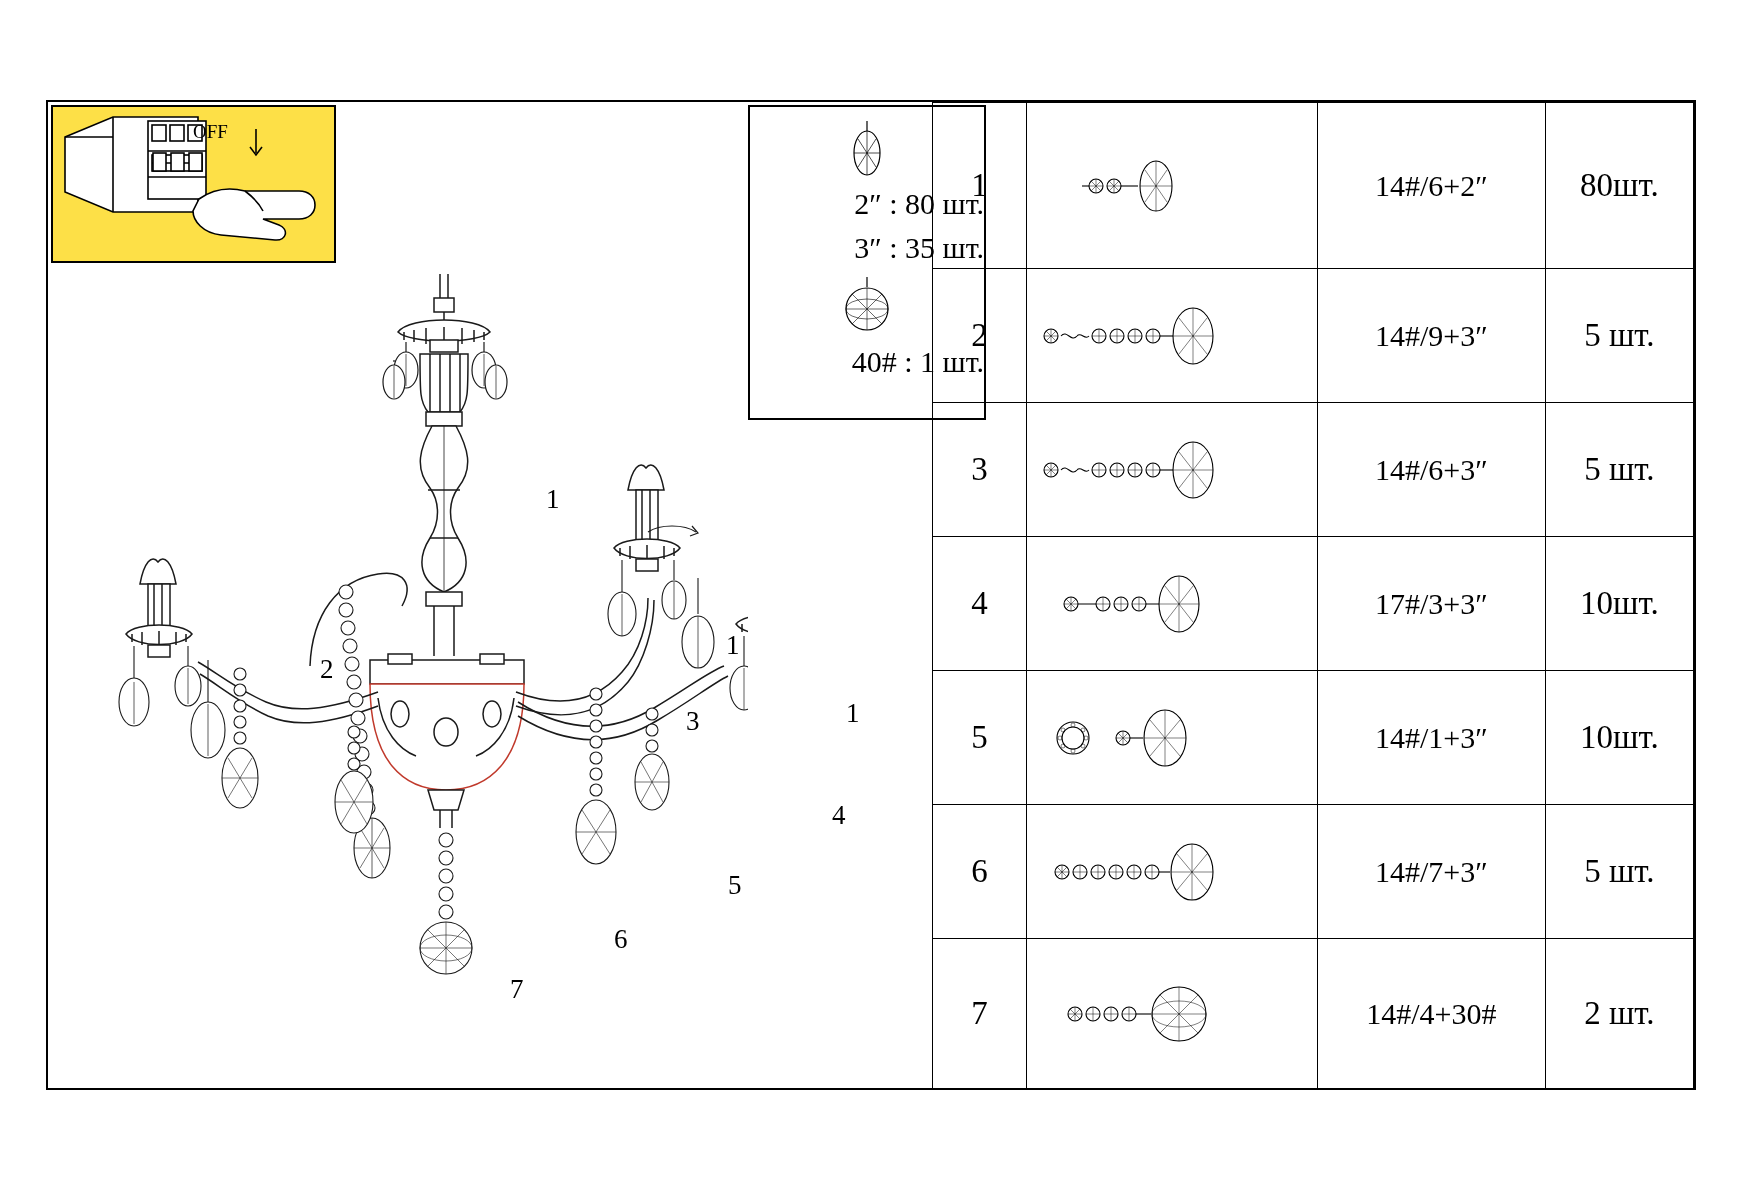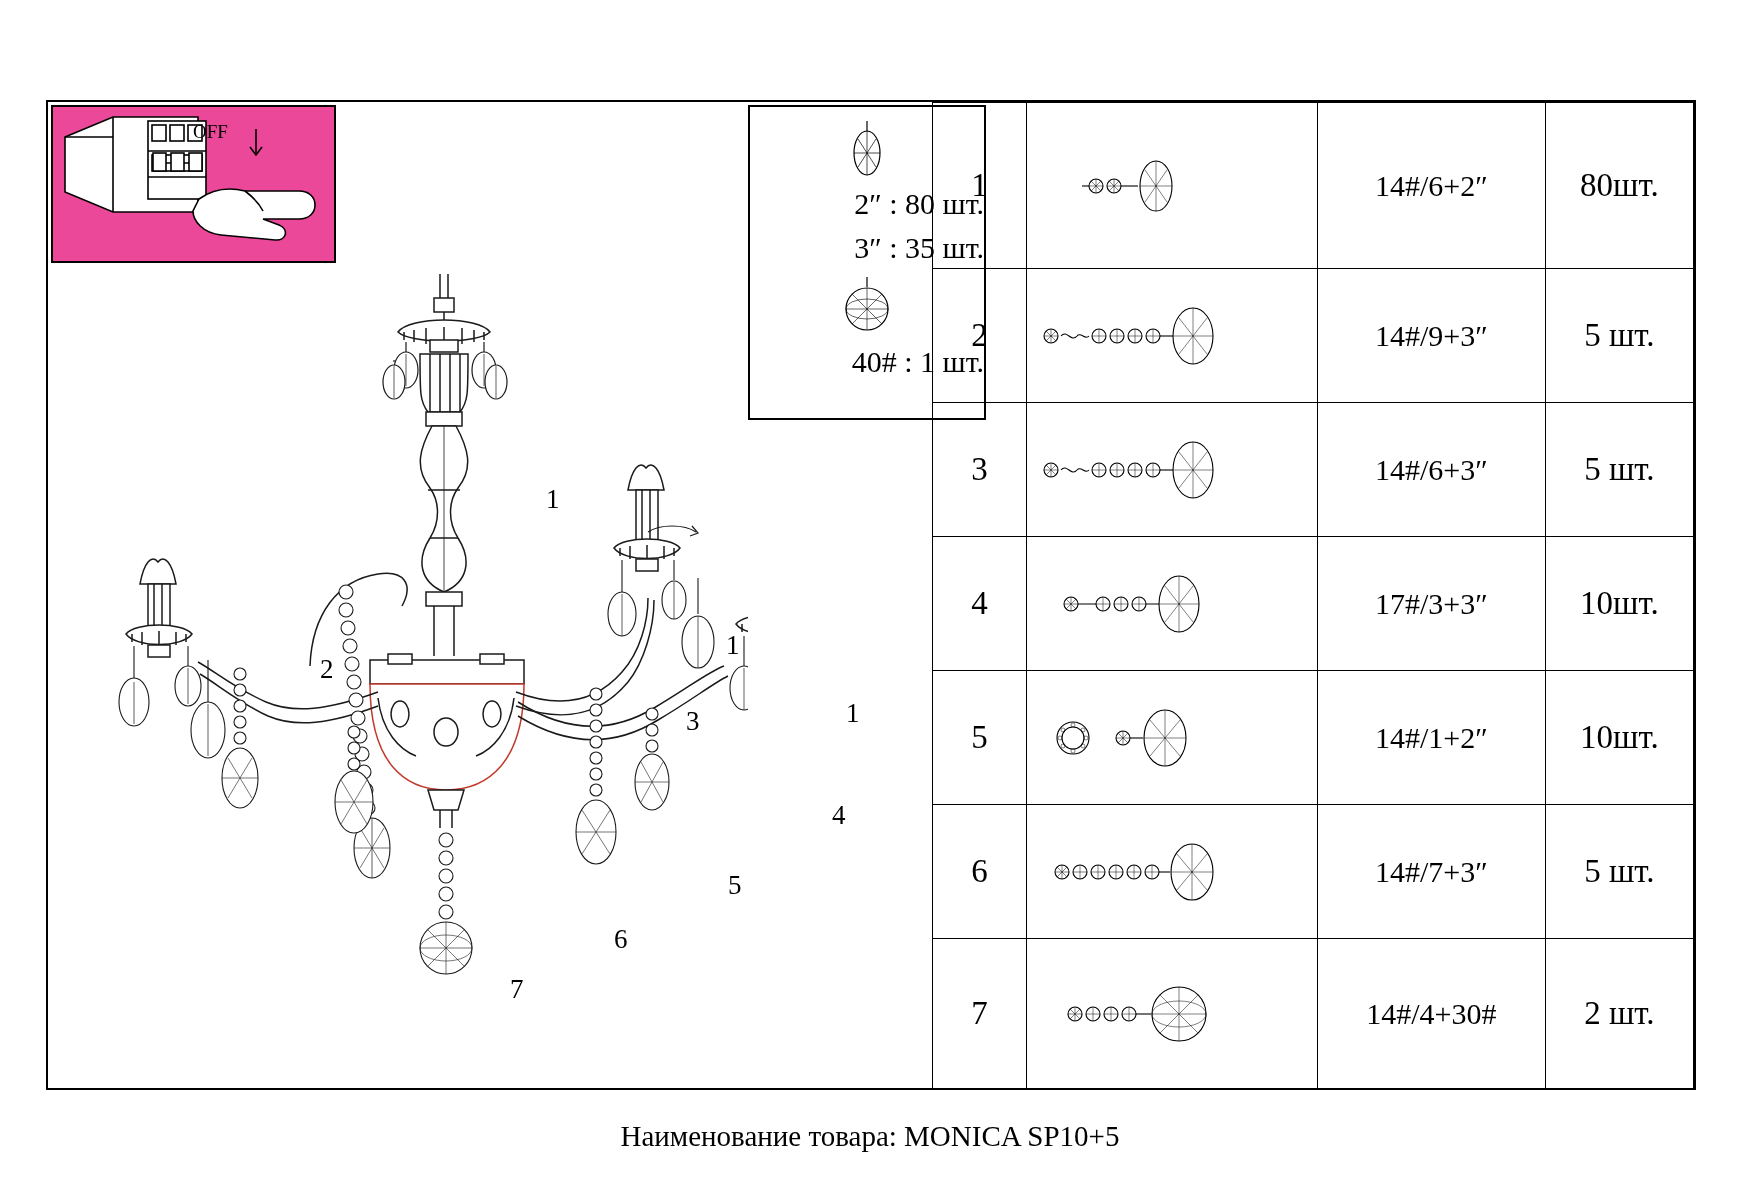--- a/index.html
+++ b/index.html
@@ -42,21 +42,21 @@
 
   
   .breaker-box {
     position: absolute;
     left: 3px;
     top: 3px;
     width: 285px;
     height: 158px;
     border: 2px solid #000;
     box-sizing: border-box;
-    background: #ec4899;
+    background: #fde047;
     text-align: right;
   }
   .breaker-box svg { display: block; }
   .off-label {
     position: absolute;
     left: 140px;
     top: 14px;
     font-size: 19px;
     font-family: "Liberation Serif", serif;
   }
@@ -537,21 +537,21 @@
                   <circle cx="16" cy="25" r="2"></circle>
               </g>
               <circle cx="76" cy="33" r="7" fill="#fff"></circle>
                 <path d="M69 33 L83 33 M76 26 L76 40 M71 28 L81 38 M81 28 L71 38" stroke-width="0.5"></path>
               <path d="M83 33 L96 33"></path>
               <ellipse cx="118" cy="33" rx="21" ry="28" fill="#fff"></ellipse>
               <path d="M97 33 L139 33 M118 5 L118 61 M103 15 L133 51 M133 15 L103 51" stroke-width="0.5"></path>
             </svg>
           </td>
           <td class="col-code">
-              <div class="code-text">14#/1+2″</div>
+              <div class="code-text">14#/1+3″</div>
             </td>
           <td class="col-qty">
               <div class="qty-text">10шт.</div>
             </td>
         </tr>
 
         <tr style="height:134px;">
           <td class="col-idx">
               <div class="idx-text">6</div>
             </td>
@@ -607,14 +607,13 @@
             </td>
           <td class="col-qty">
               <div class="qty-text">2 шт.</div>
             </td>
         </tr>
       </tbody>
     </table>
 
   </div>
 
-  <div class="caption">Наименование товара: MONICA SP10+5</div>
 </div>
 
 </body></html>

